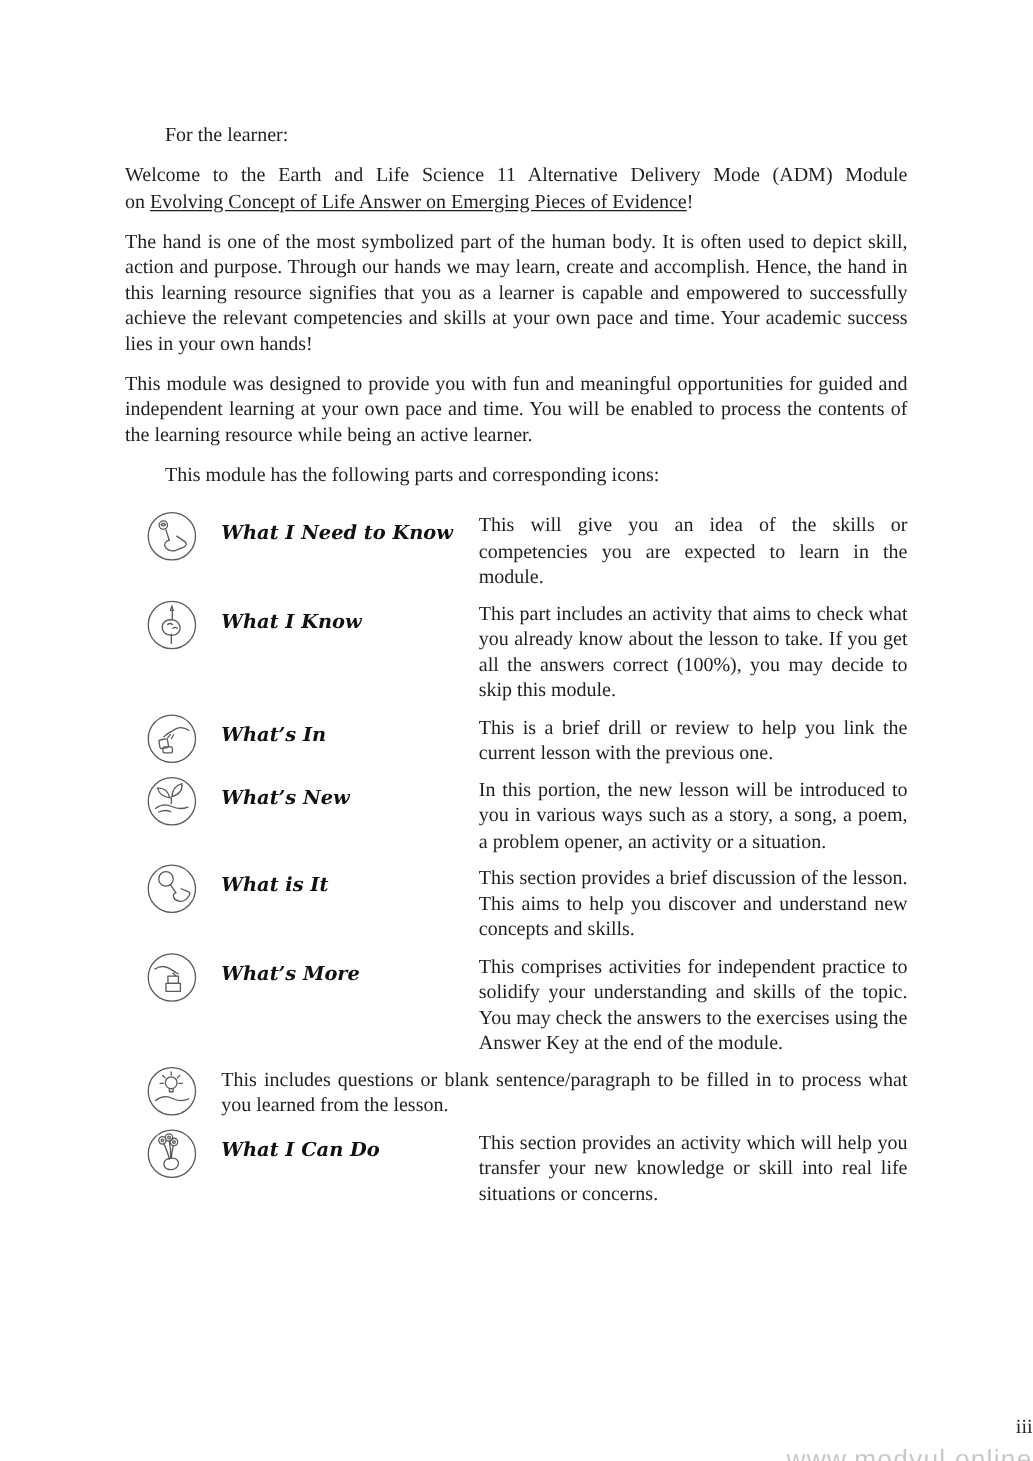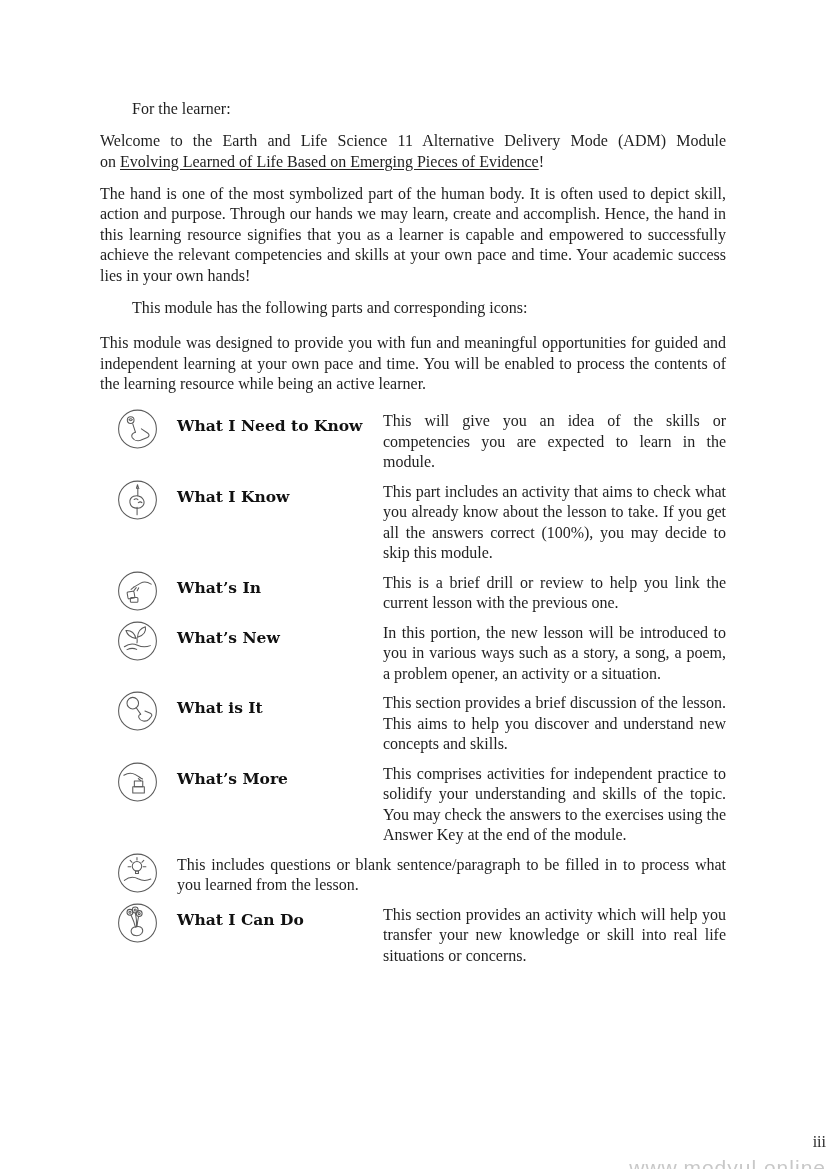--- a/index.html
+++ b/index.html
@@ -24,48 +24,48 @@
 
   .parts-table { margin-top: 0; }
   .part-row { display: flex; align-items: flex-start; margin-bottom: 4px; }
   .icon-cell { flex: none; width: 77px; box-sizing: border-box; padding-left: 16px; padding-top: 2px; }
   .icon { width: 43px; height: 42px; display: block; }
   .icon * { fill: none; stroke: #5a5a5a; stroke-width: 1; stroke-linecap: round; stroke-linejoin: round; }
   .label-cell {
     flex: none; width: 206px; box-sizing: border-box;
     padding-top: 11px;
     font-family: "DejaVu Serif", serif;
-    font-weight: bold; 
+    font-weight: bold; font-style: italic;
     font-size: 15.5px; line-height: 18px; color: #111;
   }
   .desc-cell { flex: 1; padding-top: 5px; text-align: justify; }
 
   .footer { position: absolute; left: 0; right: 0; top: 1132px; text-align: right; }
   .page-number { font-size: 16px; line-height: 20px; color: #2a2a2a; }
   .watermark {
     margin-top: 6px;
     font-family: "Liberation Sans", sans-serif;
     font-size: 21px; letter-spacing: 1px;
     color: #c8c8c8;
   }
 </style>
 </head>
 <body>
 
 <div class="page">
 
   <p class="para no-justify">For the learner:</p>
 
-  <p class="para"><span class="welcome-line1">Welcome to the Earth and Life Science 11 Alternative Delivery Mode (ADM) Module</span><span>on </span><span class="underlined">Evolving Learned of Life Based on Emerging Pieces of Evidence</span><span>!</span></p>
+  <p class="para"><span class="welcome-line1">Welcome to the Earth and Life Science 11 Alternative Delivery Mode (ADM) Module</span><span>on </span><span class="underlined">Evolving Concept of Life Answer on Emerging Pieces of Evidence</span><span>!</span></p>
 
   <p class="para">The hand is one of the most symbolized part of the human body. It is often used to depict skill, action and purpose. Through our hands we may learn, create and accomplish. Hence, the hand in this learning resource signifies that you as a learner is capable and empowered to successfully achieve the relevant competencies and skills at your own pace and time. Your academic success lies in your own hands!</p>
 
+  <p class="para">This module was designed to provide you with fun and meaningful opportunities for guided and independent learning at your own pace and time. You will be enabled to process the contents of the learning resource while being an active learner.</p>
+
   <p class="para no-justify parts-intro">This module has the following parts and corresponding icons:</p>
-
-  <p class="para">This module was designed to provide you with fun and meaningful opportunities for guided and independent learning at your own pace and time. You will be enabled to process the contents of the learning resource while being an active learner.</p>
 
   <div class="parts-table">
 
     <div class="part-row">
       <div class="icon-cell">
         <svg class="icon" viewBox="0 0 40 40">
           <circle cx="20" cy="20" r="18"></circle>
           <circle cx="13.5" cy="11.5" r="3.2"></circle>
           <path d="M11.8 11.2 q1.7 -1.8 3.4 0 q-1.7 1.8 -3.4 0"></path>
           <path d="M15.5 15.2 L18 23"></path>

